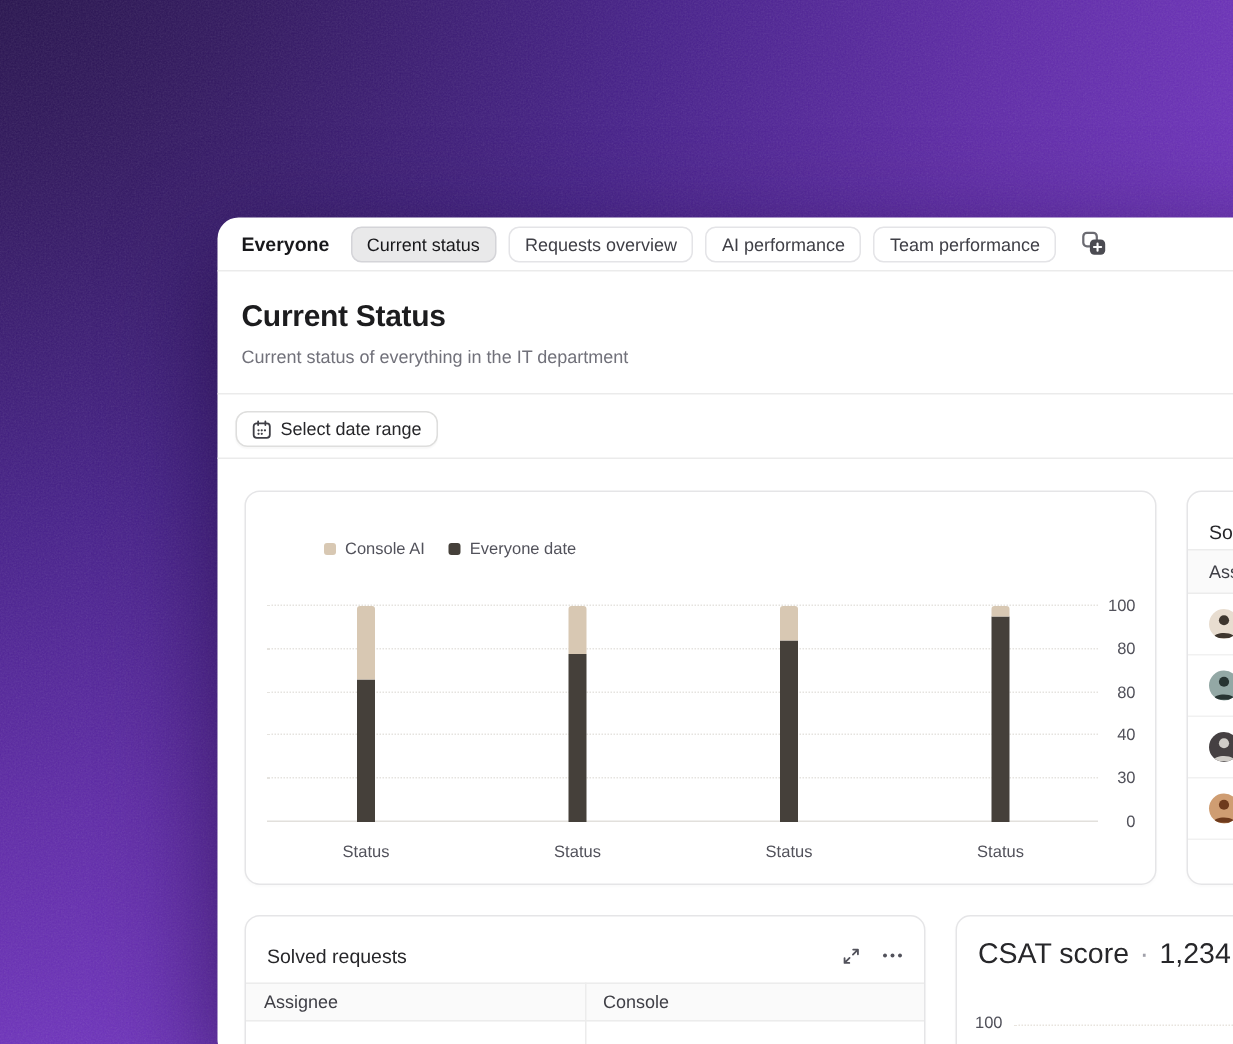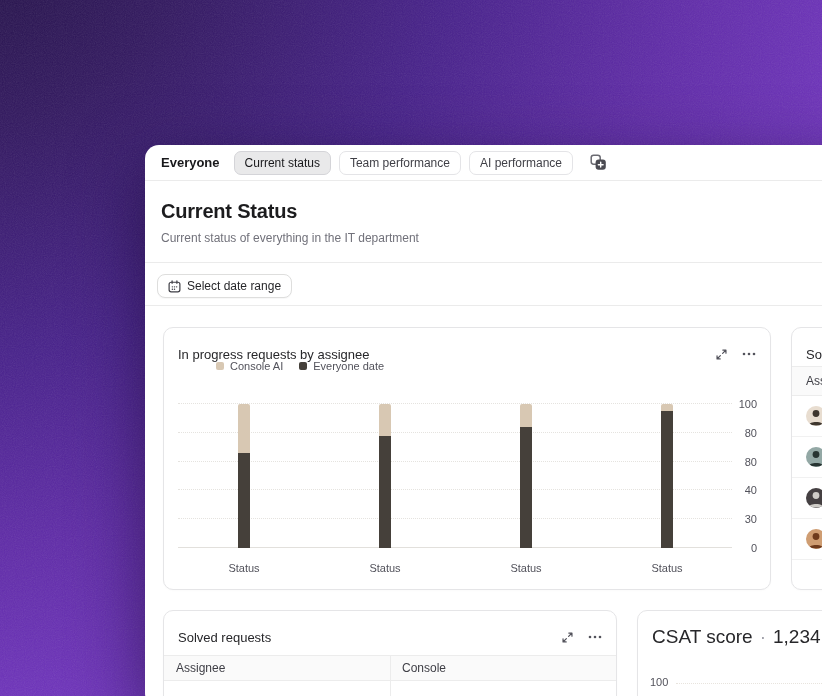--- a/index.html
+++ b/index.html
@@ -89,22 +89,23 @@
         </feComponentTransfer>
       </filter>
     <rect width="822" height="696" filter="url(#n)"></rect>
   </svg>
 
   <div class="panel">
 
     <div class="panel-header">
       <span class="brand">Everyone</span>
       <span class="tab active">Current status</span>
+      <span class="tab">Requests overview</span>
+      <span class="tab">AI performance</span>
       <span class="tab">Team performance</span>
-      <span class="tab">AI performance</span>
       <span class="iconbtn">
         <svg width="17" height="17" viewBox="0 0 17 17">
           <rect x="1.2" y="1.2" width="9" height="9" rx="2.4" fill="none" stroke="#6b6b72" stroke-width="1.5"></rect>
           <rect x="5.6" y="5.6" width="10.2" height="10.2" rx="3" fill="#4b4b52"></rect>
           <path d="M10.7 8.3v4.8M8.3 10.7h4.8" stroke="#ffffff" stroke-width="1.4" stroke-linecap="round"></path>
         </svg>
       </span>
     </div>
 
     <div class="title-block">
@@ -123,37 +124,20 @@
             <circle cx="9.3" cy="7.4" r=".8" fill="#3f3f46"></circle>
           <circle cx="4.7" cy="9.9" r=".8" fill="#3f3f46"></circle>
             <circle cx="7" cy="9.9" r=".8" fill="#3f3f46"></circle>
         </svg>
         <span>Select date range</span>
       </span>
     </div>
     <div class="divider" style="top:160px"></div>
 
     <div class="card card-inprogress">
-      <div class="card-head">
-        <span class="card-title">In progress requests by assignee</span>
-        <span class="head-actions">
-          <span class="mini-icon">
-            <svg width="13" height="13" viewBox="0 0 14 14">
-                <path d="M8.4 2.2h3.4v3.4M11.6 2.4 8.2 5.8M5.6 11.8H2.2V8.4M2.4 11.6 5.8 8.2" fill="none" stroke="#52525b" stroke-width="1.3" stroke-linecap="round" stroke-linejoin="round"></path>
-              </svg>
-          </span>
-          <span class="mini-icon">
-            <svg width="14" height="4" viewBox="0 0 14 4">
-                <circle cx="2" cy="2" r="1.3" fill="#52525b"></circle>
-                <circle cx="7" cy="2" r="1.3" fill="#52525b"></circle>
-                <circle cx="12" cy="2" r="1.3" fill="#52525b"></circle>
-              </svg>
-          </span>
-        </span>
-      </div>
       <div class="legend">
         <span class="legend-item">
           <span class="swatch" style="background: rgb(216, 200, 179);"></span>
           <span>Console AI</span>
         </span>
         <span class="legend-item">
           <span class="swatch" style="background: rgb(69, 64, 58);"></span>
           <span>Everyone date</span>
         </span>
       </div>

